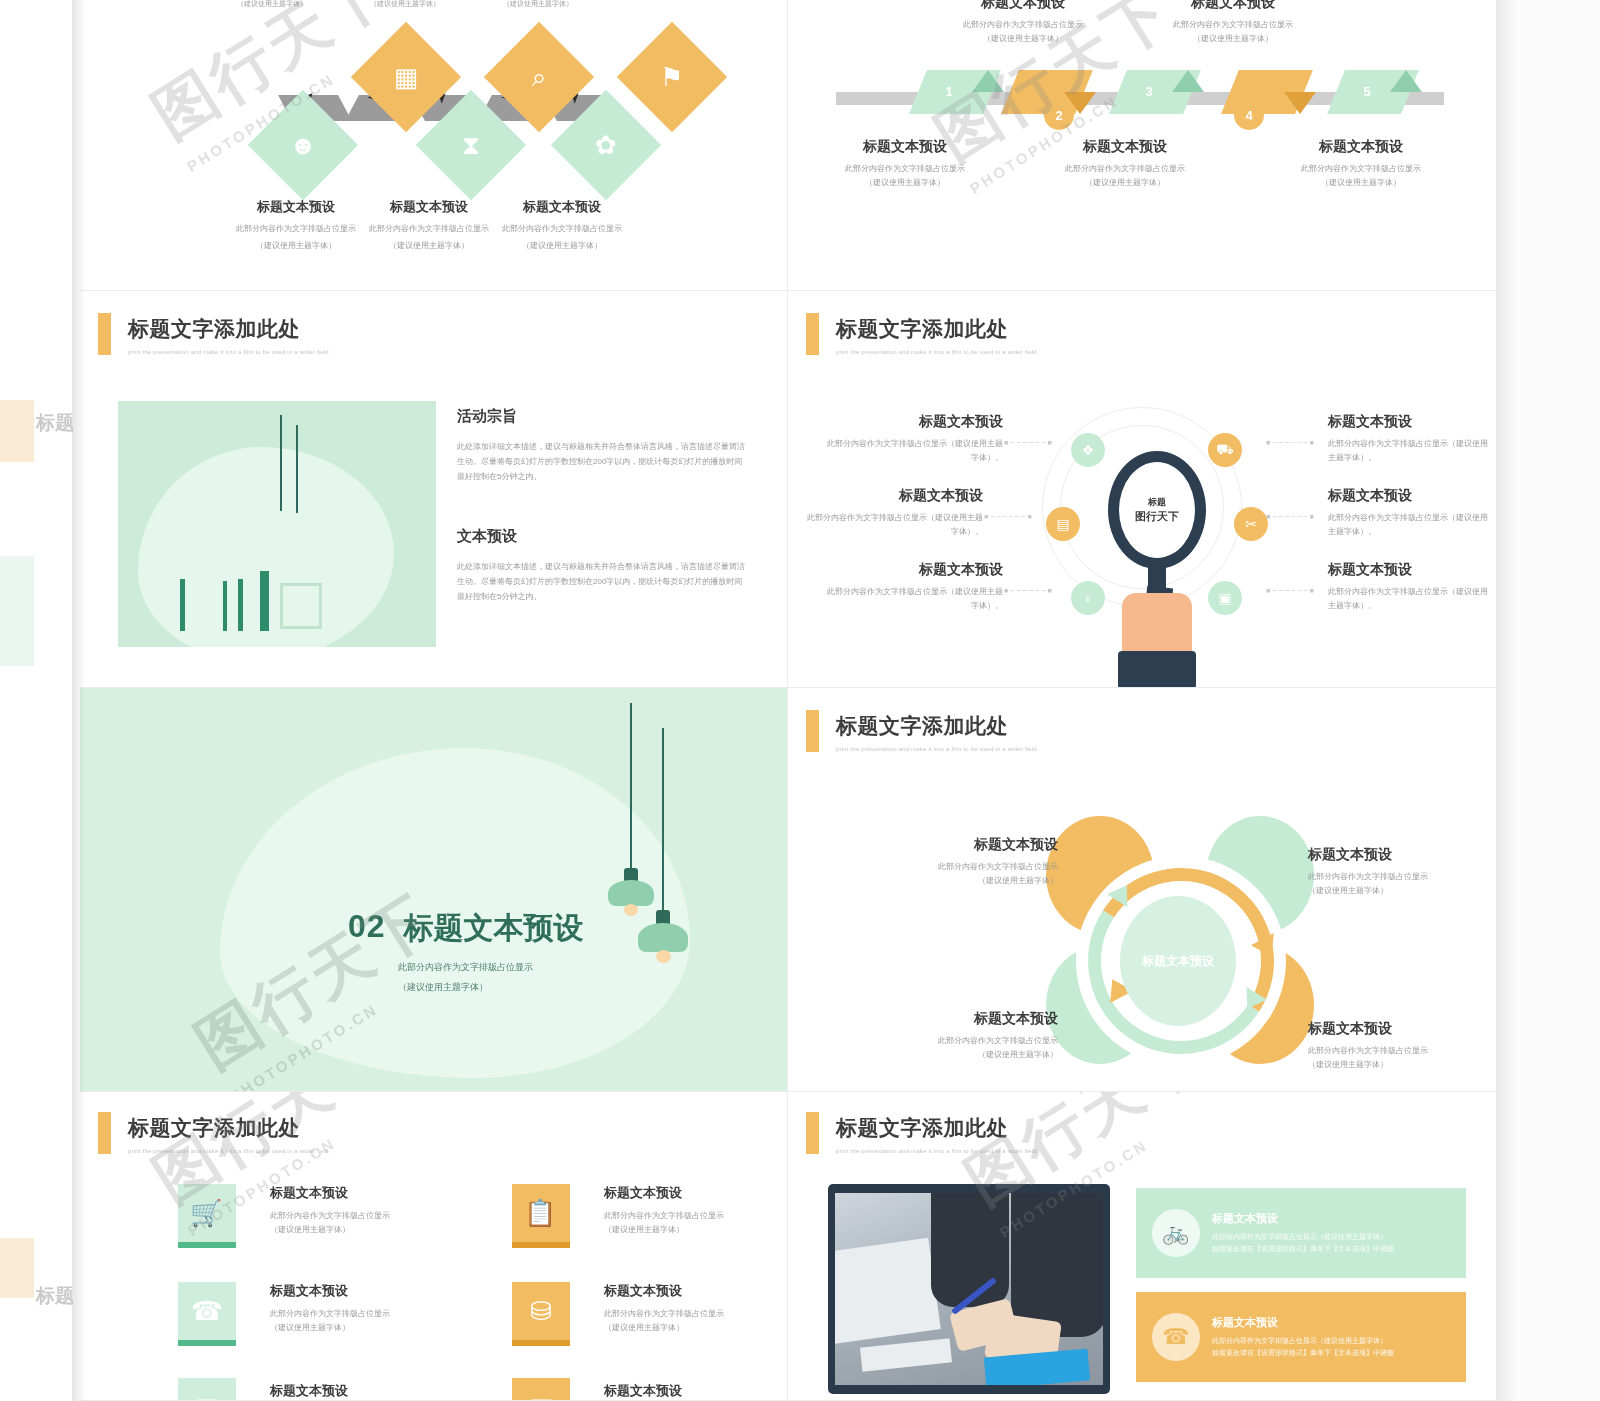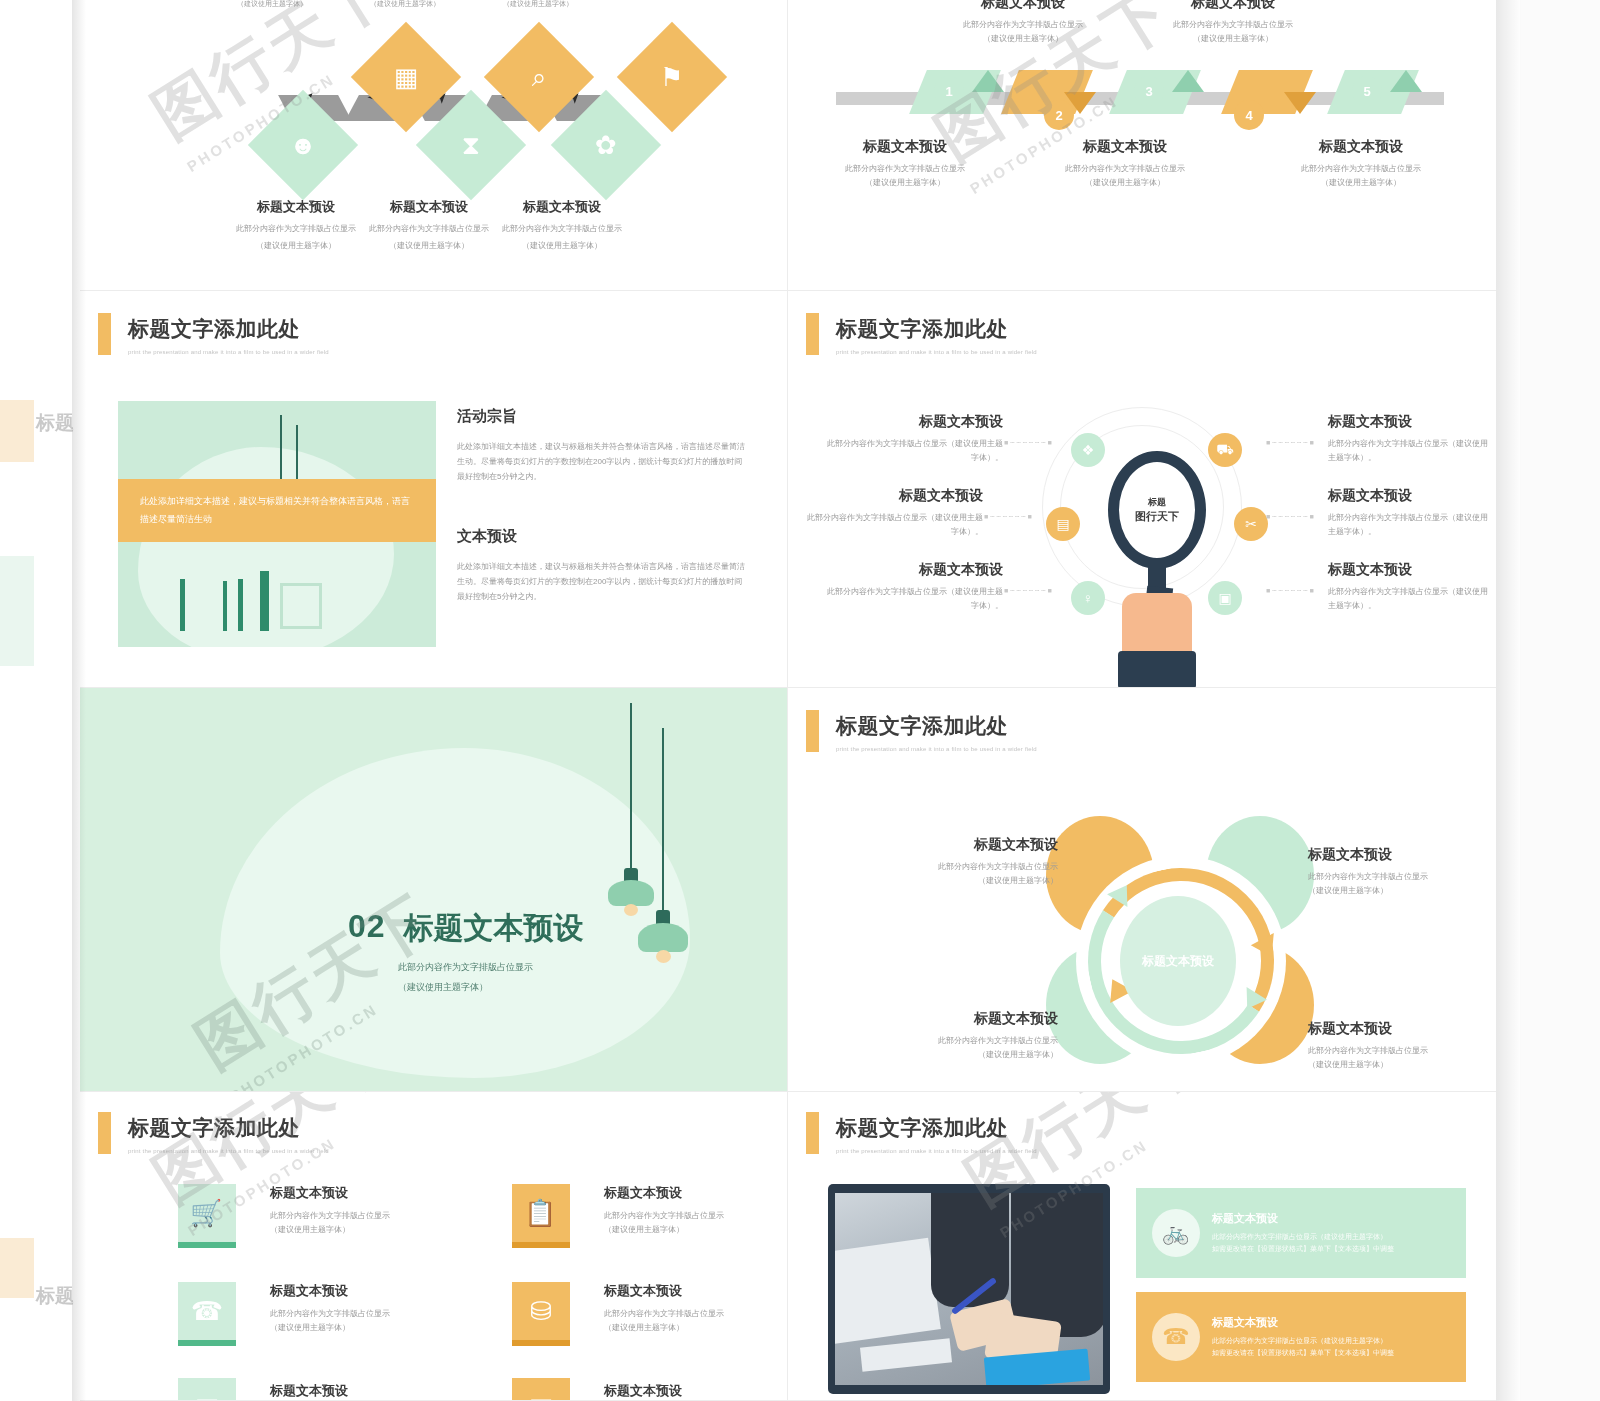--- a/index.html
+++ b/index.html
@@ -332,21 +332,20 @@
         <div class="photo-blob" style="left:20px;top:46px;width:256px;height:214px;"></div>
         <div class="cord" style="left:162px;top:14px;height:96px;"></div>
         <div class="cord" style="left:178px;top:24px;height:88px;"></div>
         <div class="chair-leg" style="left:62px;top:178px;width:5px;height:52px;"></div>
         <div class="chair-leg" style="left:105px;top:180px;width:4px;height:50px;"></div>
         <div class="chair-leg" style="left:120px;top:178px;width:5px;height:52px;"></div>
         <div class="chair-leg" style="left:142px;top:170px;width:9px;height:60px;"></div>
         <div style="position:absolute;left:162px;top:182px;width:42px;height:46px;border:3px solid #BFE3CF;"></div>
       </div>
 
-      <div class="band" style="left:38px;top:188px;width:318px;">此处添加详细文本描述，建议与标题相关并符合整体语言风格，语言描述尽量简洁生动</div>
 
       <div style="position:absolute;left:377px;top:116px;width:288px;">
         <div class="ttl" style="font-size:15px;">活动宗旨</div>
         <div class="bdy2" style="margin-top:13px;">此处添加详细文本描述，建议与标题相关并符合整体语言风格，语言描述尽量简洁生动。尽量将每页幻灯片的字数控制在200字以内，据统计每页幻灯片的播放时间最好控制在5分钟之内。</div>
       </div>
       <div style="position:absolute;left:377px;top:236px;width:288px;">
         <div class="ttl" style="font-size:15px;">文本预设</div>
         <div class="bdy2" style="margin-top:13px;">此处添加详细文本描述，建议与标题相关并符合整体语言风格，语言描述尽量简洁生动。尽量将每页幻灯片的字数控制在200字以内，据统计每页幻灯片的播放时间最好控制在5分钟之内。</div>
       </div>
     </div>

